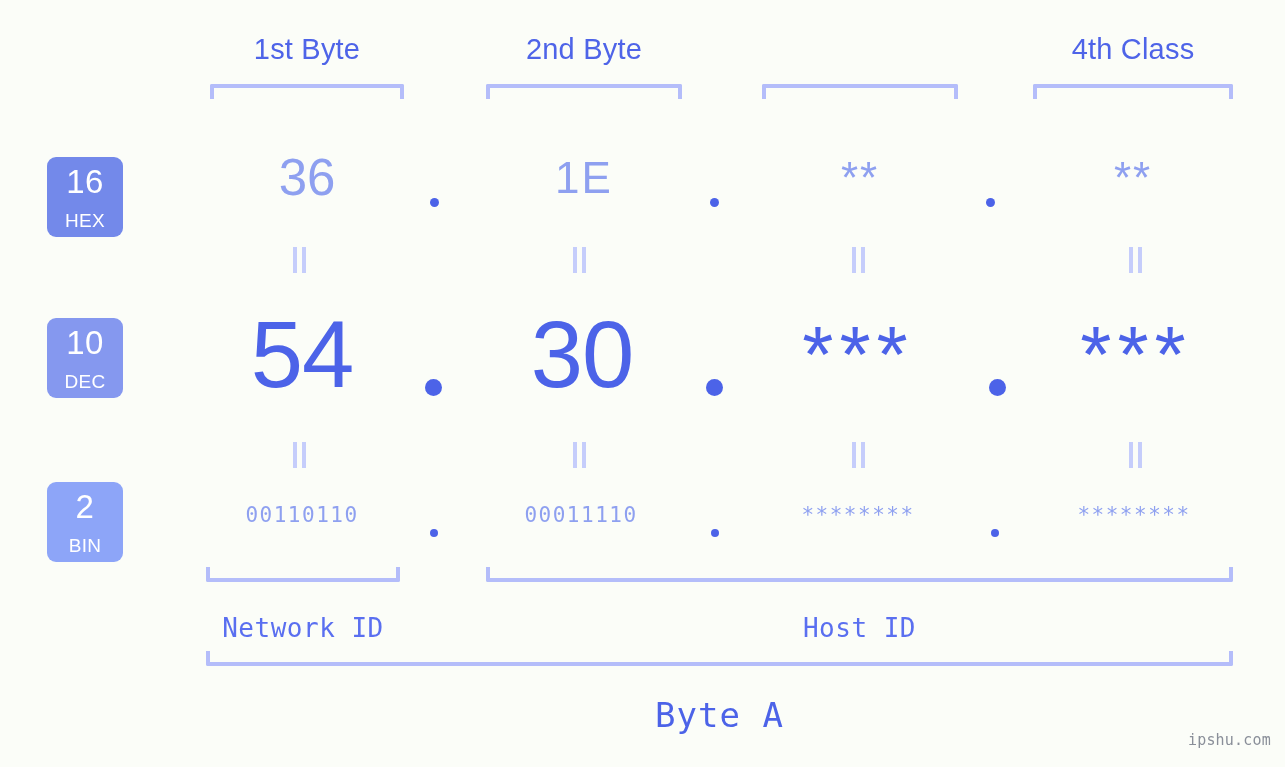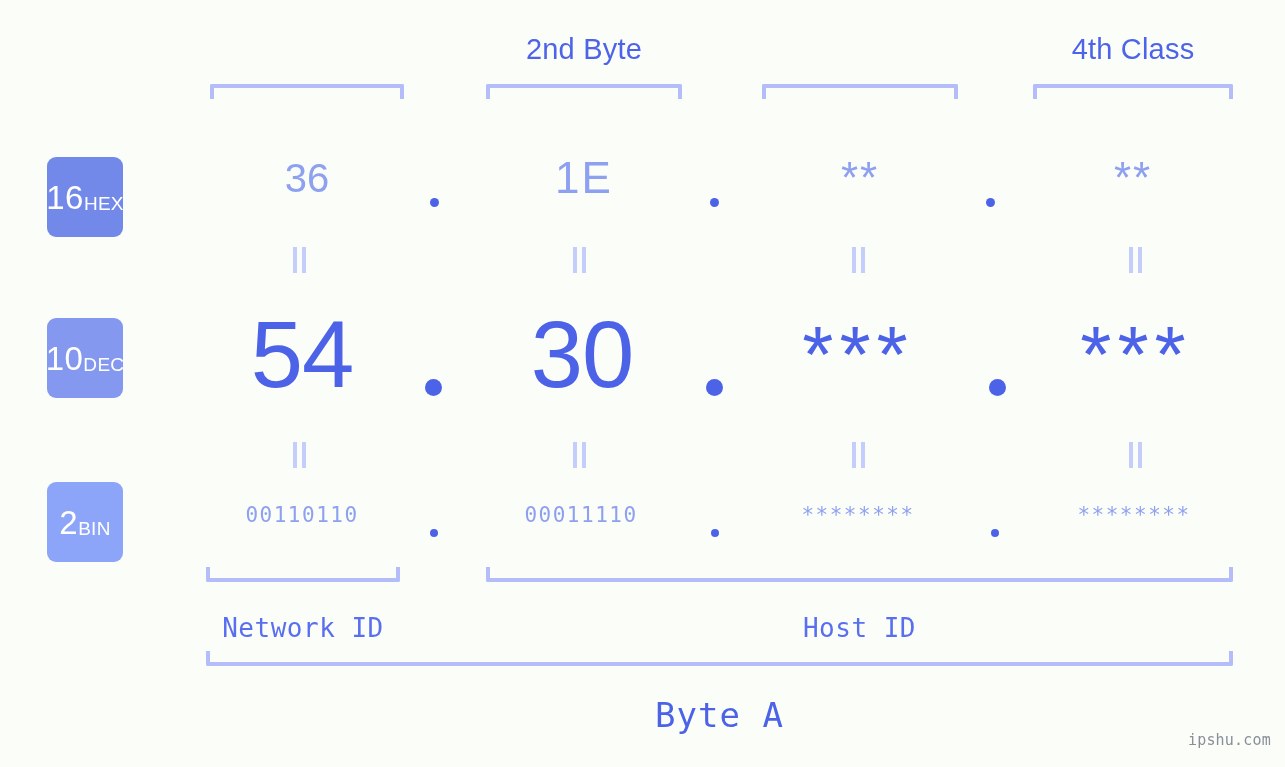--- a/index.html
+++ b/index.html
@@ -59,21 +59,21 @@
   }
 
   
   .badge {
     position: absolute;
     left: 47px;
     width: 76px;
     height: 80px;
     border-radius: 9px;
     display: flex;
-    flex-direction: row;
+    flex-direction: column;
     align-items: center;
     justify-content: center;
     color: #ffffff;
     font-family: "Liberation Sans", sans-serif;
     line-height: 1;
   }
   .badge .num {
     font-size: 33px;
     font-weight: 400;
     letter-spacing: 0.5px;
@@ -98,21 +98,21 @@
   .cell {
     position: absolute;
     text-align: center;
     white-space: nowrap;
     font-family: "Liberation Sans", sans-serif;
   }
 
   
   .row-hex .cell {
     top: 152px;
-    font-size: 40px;
+    font-size: 51px;
     font-weight: 400;
     color: #8ea0f0;
     line-height: 52px;
   }
   .row-hex .cell.stars { letter-spacing: 2px; font-size: 44px; }
 
   
   .row-dec .cell {
     top: 305px;
     font-size: 94px;
@@ -191,20 +191,21 @@
     font-size: 15px;
     color: #8a8f99;
     letter-spacing: 0.2px;
   }
 </style>
 </head>
 <body>
 
 <div class="stage">
 
+  <div class="byte-label" style="left:210px;width:194px;">1st Byte</div>
   <div class="byte-label" style="left:486px;width:196px;">2nd Byte</div>
   <div class="byte-label" style="left:1033px;width:200px;">4th Class</div>
 
   <div class="bracket-top" style="left:210px;width:194px;"></div>
   <div class="bracket-top" style="left:486px;width:196px;"></div>
   <div class="bracket-top" style="left:762px;width:196px;"></div>
   <div class="bracket-top" style="left:1033px;width:200px;"></div>
 
   <div class="badge badge-hex">
     <span class="num">16</span>

